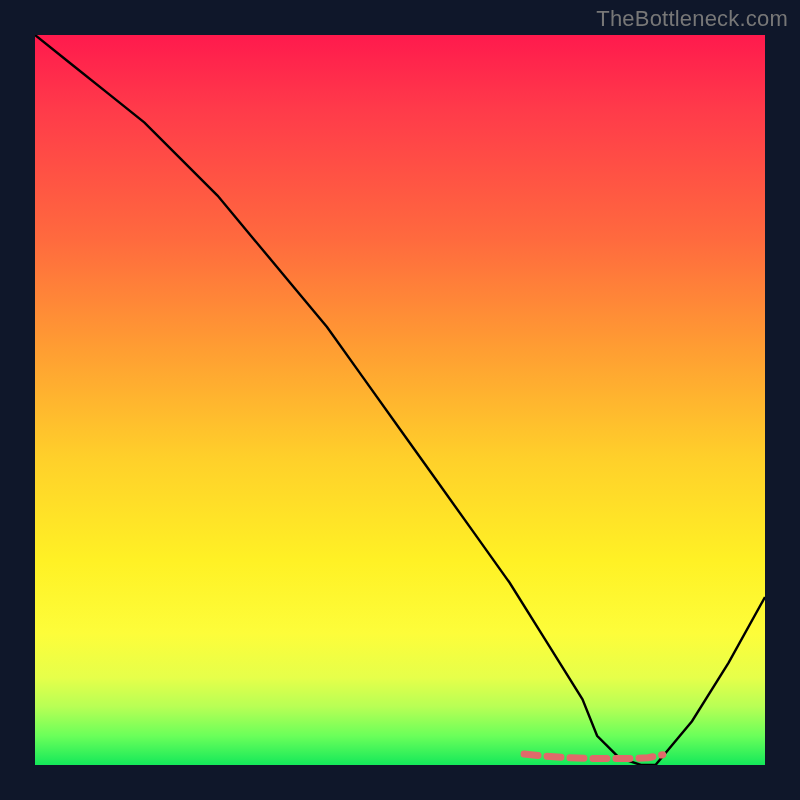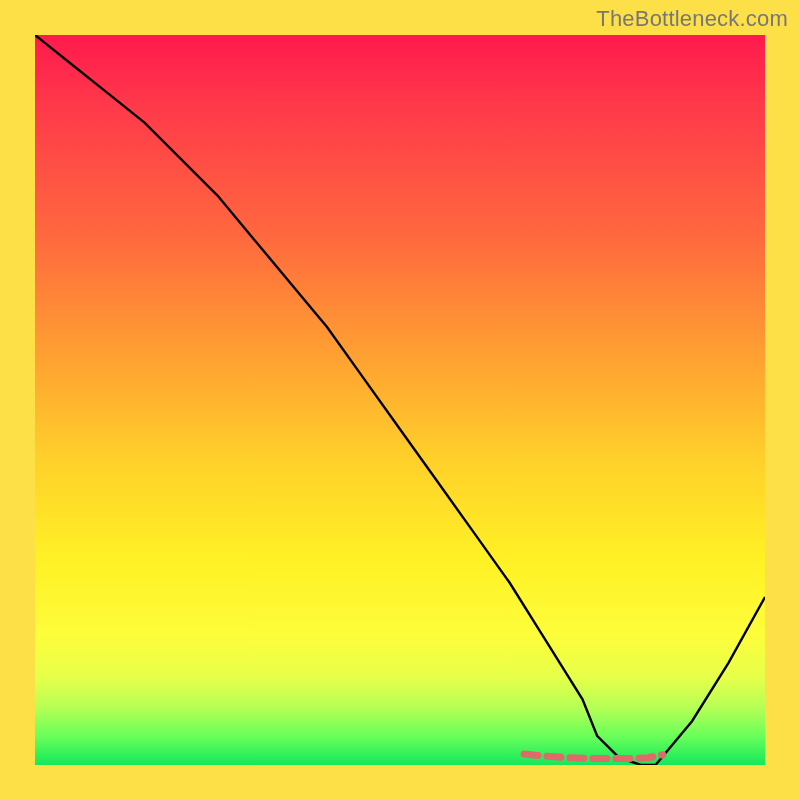--- a/index.html
+++ b/index.html
@@ -10,21 +10,21 @@
     background: #000;
     overflow: hidden;
     font-family: Arial, Helvetica, sans-serif;
   }
   .frame {
     position: absolute;
     left: 0;
     top: 0;
     width: 800px;
     height: 800px;
-    background: #fde047;
+    background: #0f172a;
   }
   .plot-area {
     position: absolute;
     left: 35px;
     top: 35px;
     width: 730px;
     height: 730px;
     
     background: linear-gradient(
       to bottom,

